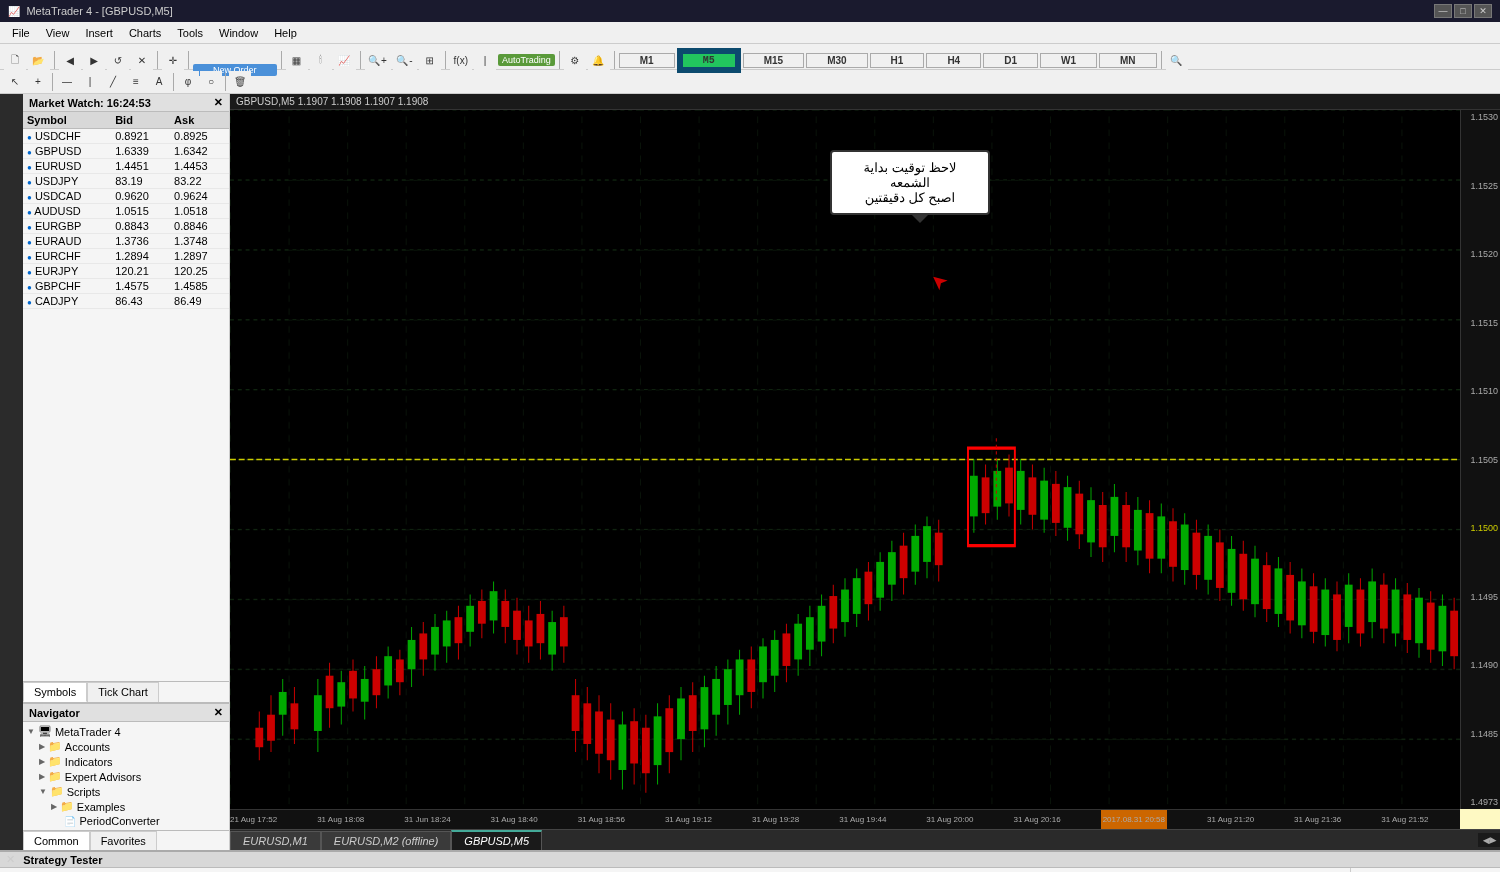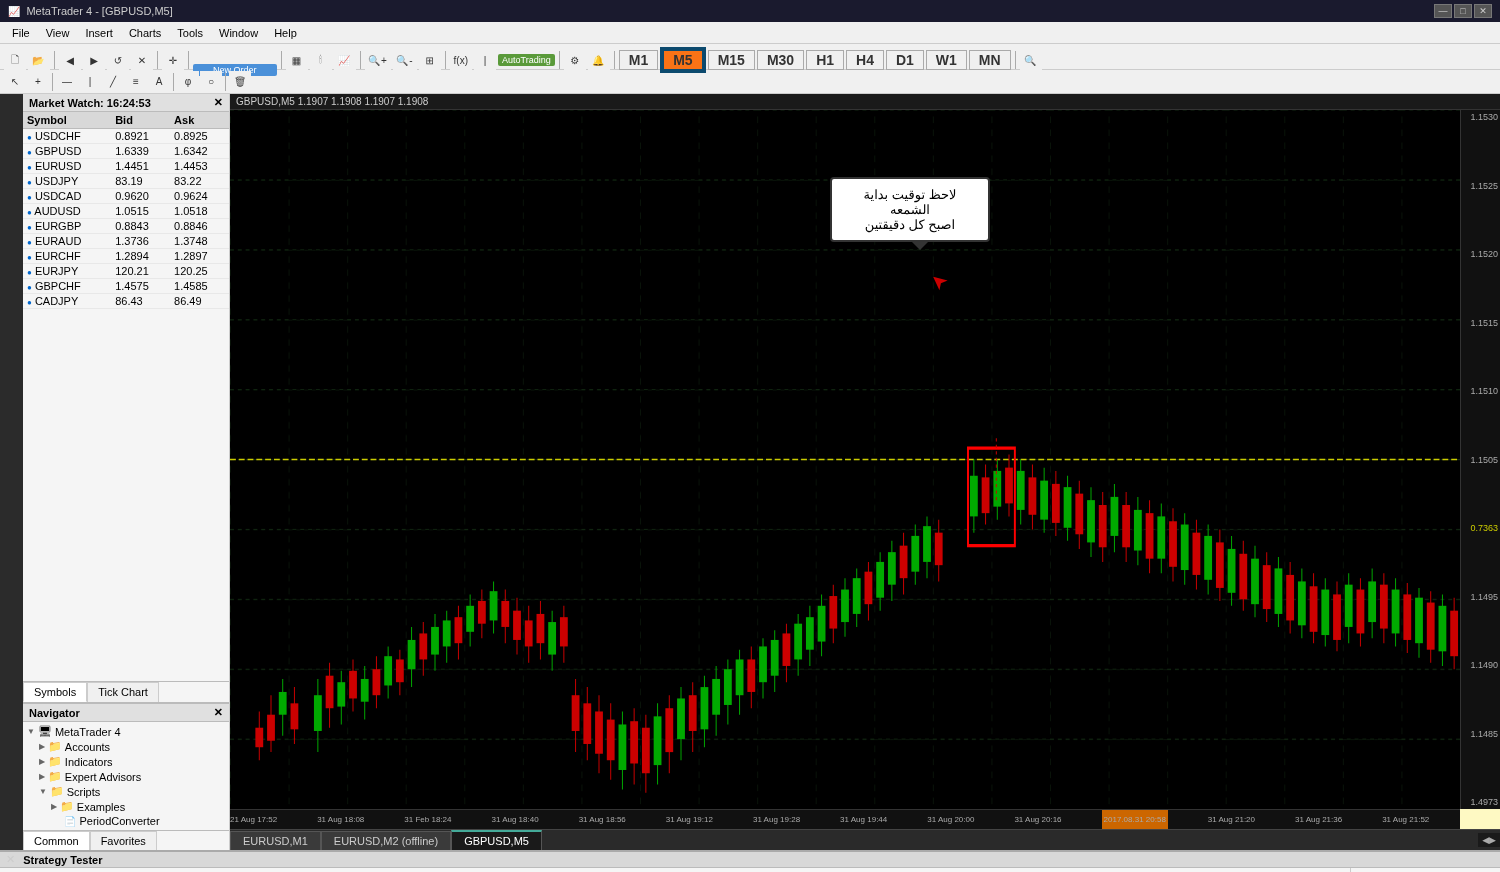--- a/index.html
+++ b/index.html
@@ -14,22 +14,22 @@
     
     .menu-bar { background: #f0f0f0; color: #000; display: flex; align-items: center; height: 22px; padding: 0 4px; border-bottom: 1px solid #ccc; }
     .menu-item { padding: 2px 8px; cursor: pointer; font-size: 11px; }
     
     
     .toolbar { background: #f0f0f0; border-bottom: 1px solid #ccc; display: flex; align-items: center; height: 26px; padding: 0 4px; gap: 2px; flex-wrap: wrap; }
     .tb-btn { height: 22px; min-width: 22px; background: #f0f0f0; border: 1px solid transparent; cursor: pointer; display: flex; align-items: center; justify-content: center; font-size: 10px; color: #333; padding: 0 3px; }
     .tb-separator { width: 1px; height: 18px; background: #aaa; margin: 0 2px; }
     .tb-badge { background: #4a90d9; color: white; font-size: 9px; padding: 1px 20px; border-radius: 2px; cursor: pointer; margin-top: 20px; }
     .tb-badge2 { background: #5a9a3a; color: white; font-size: 9px; padding: 1px 4px; border-radius: 2px; cursor: pointer; }
-    .period-btn { padding: 1px 9px; background: #f0f0f0; border: 1px solid #aaa; cursor: pointer; font-size: 14px; color: #333; font-weight: bold; }
-    .period-btn.active { background: #f97316; border: 4px solid #0c4a6e; }
+    .period-btn { padding: 1px 20px; background: #f0f0f0; border: 1px solid #aaa; cursor: pointer; font-size: 10px; color: #333; font-weight: bold; }
+    .period-btn.active { background: #22c55e; border: 6px solid #0c4a6e; font-family: Liberation Mono, monospace; }
     
     
     .toolbar2 { background: #f0f0f0; border-bottom: 1px solid #ccc; display: flex; align-items: center; height: 24px; padding: 0 4px; gap: 1px; }
     
     
     .main-layout { display: flex; height: calc(872px - 22px - 22px - 26px - 24px - 22px); }
     
     
     .left-panel { width: 207px; background: #f5f5f5; border-right: 1px solid #ccc; display: flex; flex-direction: column; flex-shrink: 0; margin-left: 23px; }
     .market-watch-header { background: #e0e0e0; padding: 2px 6px; font-weight: bold; font-size: 11px; color: #000; display: flex; justify-content: space-between; align-items: center; border-bottom: 1px solid #bbb; }
@@ -60,26 +60,26 @@
     .chart-canvas { flex: 1; background: #fef9c3; position: relative; overflow: hidden; }
     .chart-price-axis { position: absolute; top: 0; right: 0; width: 40px; bottom: 20px; background: #111; border-left: 1px solid #333; display: flex; flex-direction: column; justify-content: space-between; padding: 2px; }
     .price-label { font-size: 9px; color: #aaa; text-align: right; }
     .chart-time-axis { position: absolute; bottom: 0; left: 0; right: 40px; height: 20px; background: #111; border-top: 1px solid #333; display: flex; align-items: center; overflow: hidden; }
     .time-label { font-size: 8px; color: #aaa; white-space: nowrap; margin-right: 40px; }
     
     
     .candles-svg { position: absolute; top: 0; left: 0; width: calc(100% - 40px); height: calc(100% - 20px); }
     
     
-    .chart-tabs { display: flex; background: #2a2a2a; border-top: 1px solid #444; align-items: center; }
+    .chart-tabs { display: flex; background: #2a2a2a; border-top: 1px solid #444; align-items: center; font-style: italic; }
     .chart-tab { padding: 3px 12px; background: #3a3a3a; border: 1px solid #555; border-bottom: none; cursor: pointer; font-size: 11px; color: #ccc; }
     .chart-tab.active { background: #1a1a1a; color: #fff; border-top: 2px solid #4a9; }
     
     
-    .annotation-bubble { position: absolute; background: white; border: 2px solid #333; border-radius: 4px; padding: 8px 12px; font-size: 13px; color: #000; text-align: center; direction: rtl; z-index: 10; margin-top: 27px; }
+    .annotation-bubble { position: absolute; background: white; border: 2px solid #333; border-radius: 4px; padding: 8px 12px; font-size: 13px; color: #000; text-align: center; direction: rtl; z-index: 10; }
     .annotation-bubble::after { content: ''; position: absolute; bottom: -20px; left: 50%; border: 10px solid transparent; border-top-color: #333; }
     
     
     .bottom-panel { height: 260px; background: #f5f5f5; border-top: 2px solid #aaa; display: flex; flex-direction: column; }
     .tester-row { display: flex; align-items: center; padding: 4px 10px; gap: 8px; border-bottom: 1px solid #ddd; }
     .tester-content { display: flex; flex: 1; }
     .tester-form { flex: 1; }
     .tester-sidebar { width: 150px; border-left: 1px solid #ccc; padding: 4px; display: flex; flex-direction: column; gap: 4px; }
     
     
@@ -560,31 +560,31 @@
         <line x1="785" y1="240" x2="785" y2="200" stroke="#cc0000" stroke-width="1" stroke-dasharray="2,2"></line>
       </svg>
 
       <div class="chart-price-axis">
         <div class="price-label">1.1530</div>
         <div class="price-label">1.1525</div>
         <div class="price-label">1.1520</div>
         <div class="price-label">1.1515</div>
         <div class="price-label">1.1510</div>
         <div class="price-label">1.1505</div>
-        <div class="price-label" style="color:#cccc00;">0.7363</div>
+        <div class="price-label" style="color:#cccc00;">1.1500</div>
         <div class="price-label">1.1495</div>
         <div class="price-label">1.1490</div>
         <div class="price-label">1.1485</div>
         <div class="price-label">1.4973</div>
       </div>
 
       <div class="chart-time-axis">
         <span class="time-label">21 Aug 17:52</span>
         <span class="time-label">31 Aug 18:08</span>
-        <span class="time-label">31 Feb 18:24</span>
+        <span class="time-label">31 Jun 18:24</span>
         <span class="time-label">31 Aug 18:40</span>
         <span class="time-label">31 Aug 18:56</span>
         <span class="time-label">31 Aug 19:12</span>
         <span class="time-label">31 Aug 19:28</span>
         <span class="time-label">31 Aug 19:44</span>
         <span class="time-label">31 Aug 20:00</span>
         <span class="time-label">31 Aug 20:16</span>
         <span class="time-label" style="background:#cc6600; padding:8px 2px;">2017.08.31 20:58</span>
         <span class="time-label">31 Aug 21:20</span>
         <span class="time-label">31 Aug 21:36</span>

